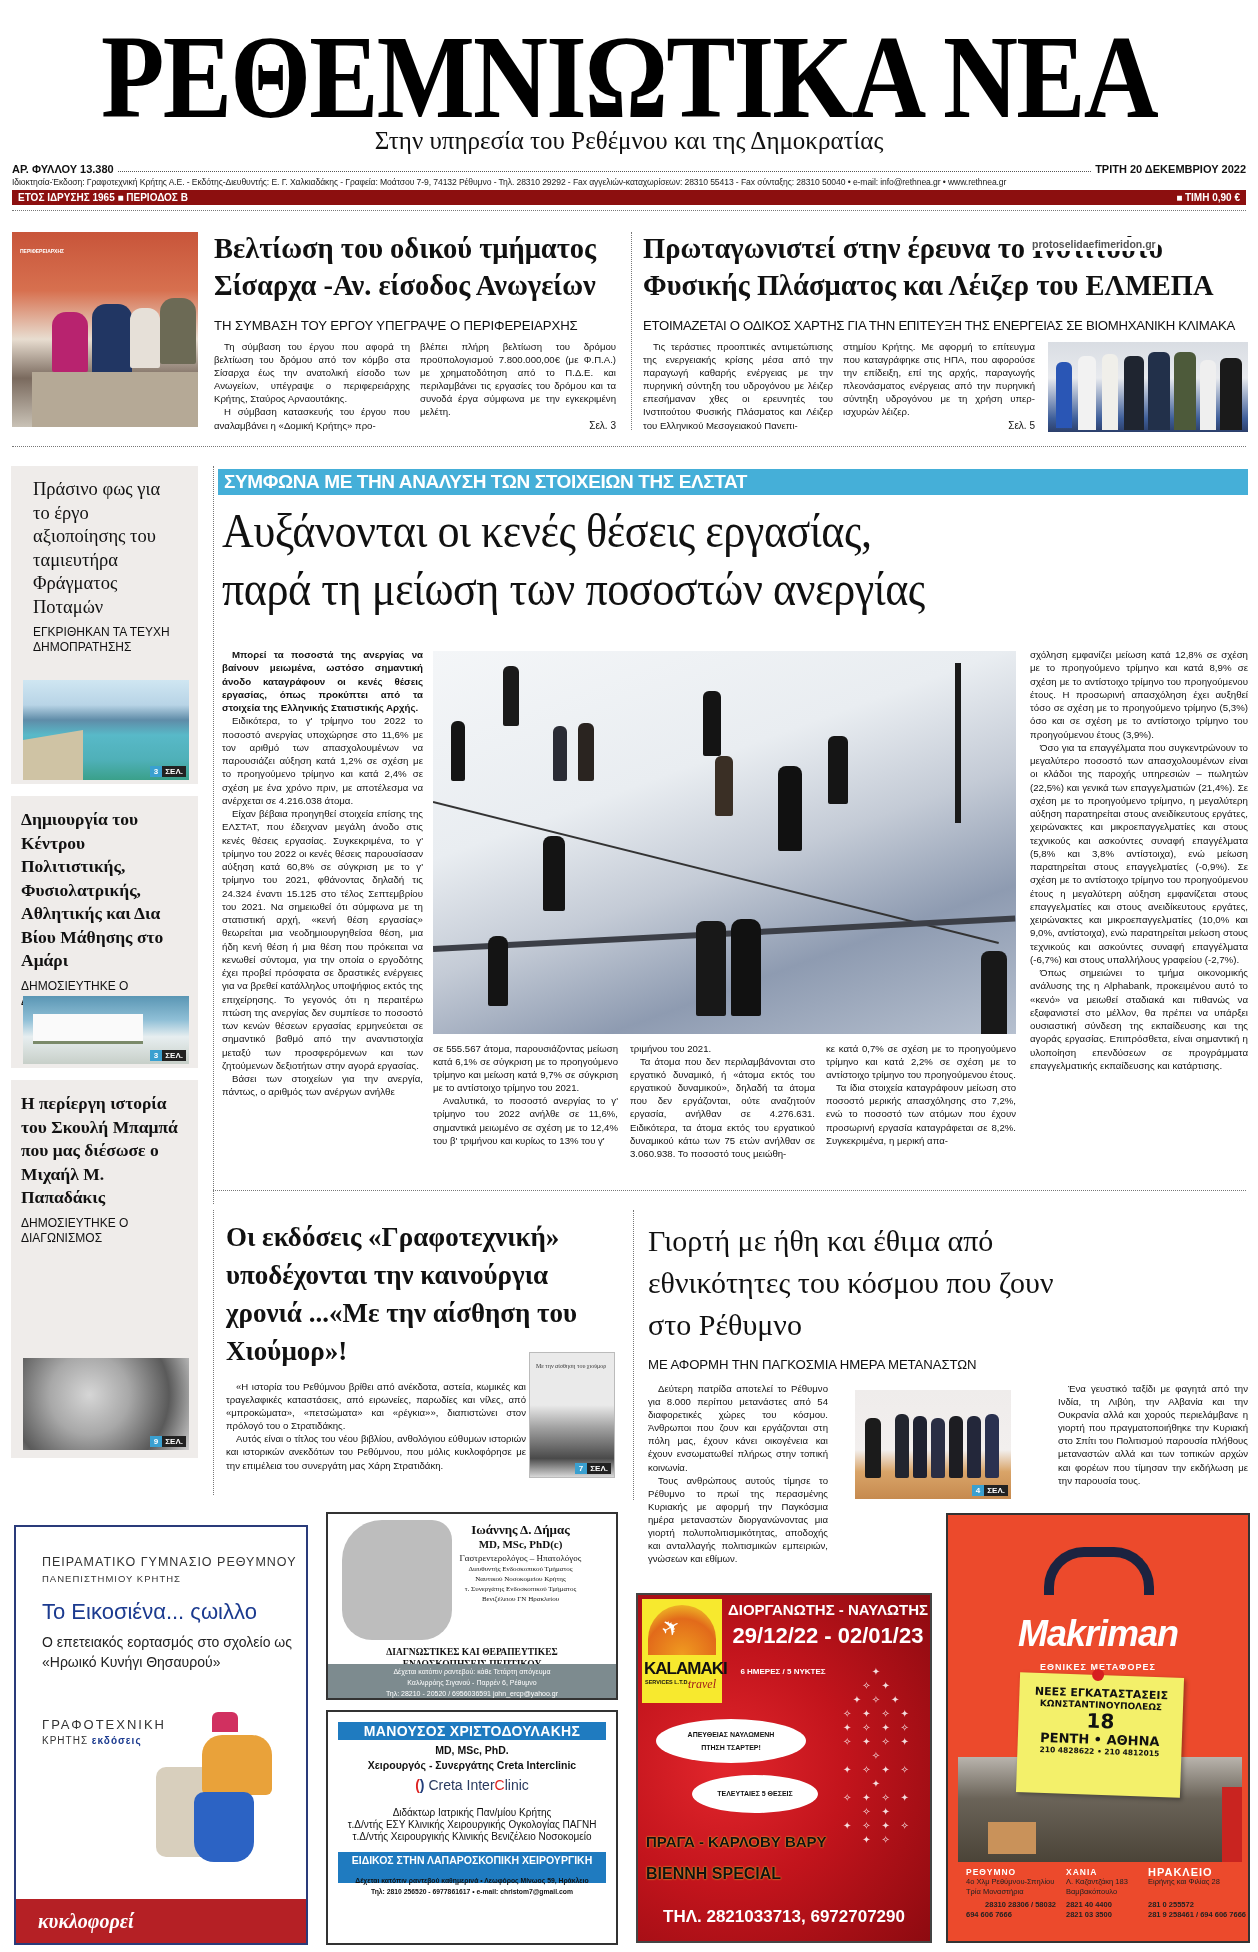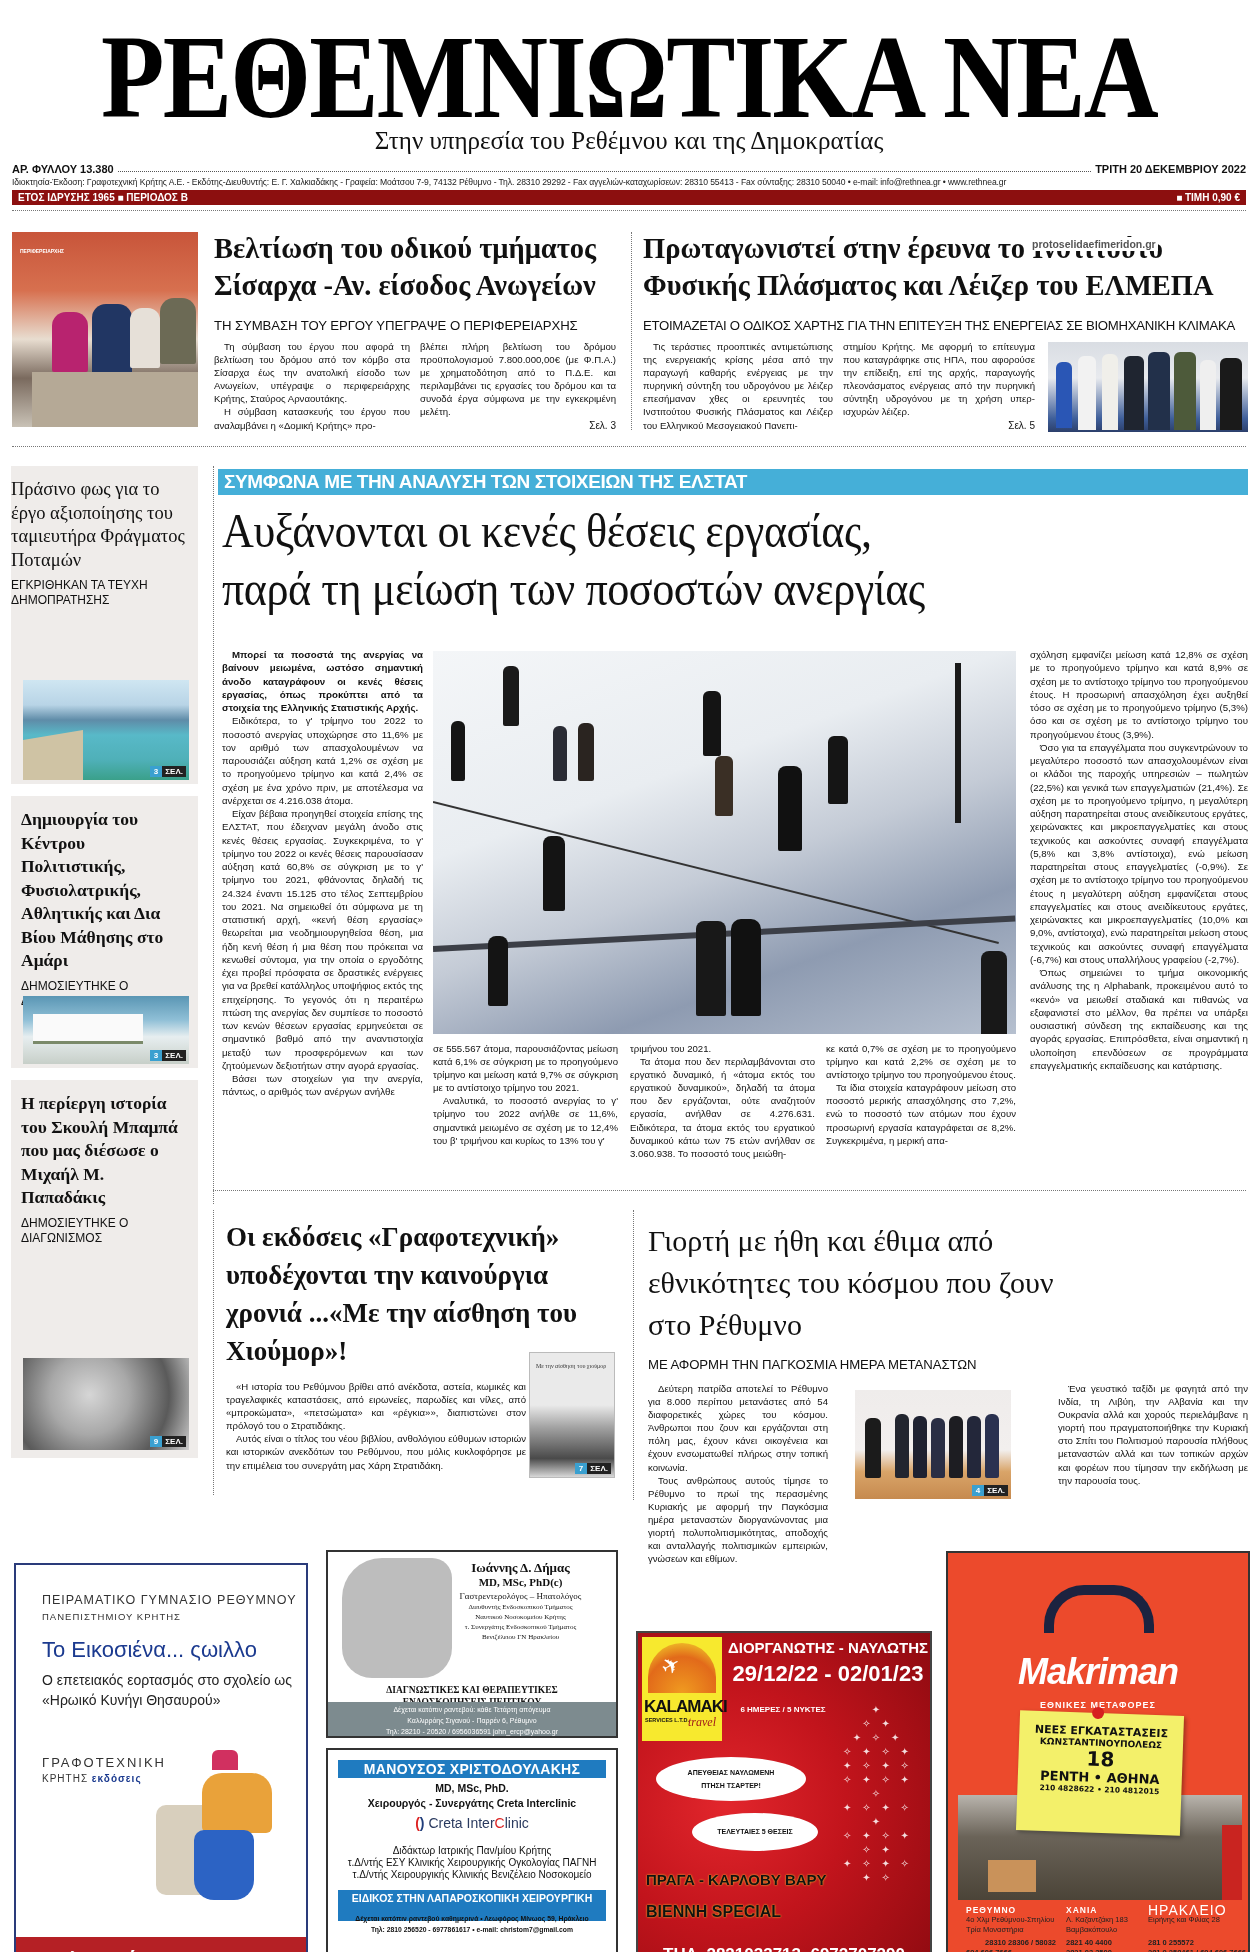--- a/index.html
+++ b/index.html
@@ -31,21 +31,21 @@
   .sel-badge .num { background: #3aa0d0; color: #fff; padding: 1px 4px; }
   .sel-badge .lbl { background: #222; color: #fff; padding: 1px 3px; }
   .white-strip { position: absolute; left: 11px; width: 95px; height: 4px; background: #fff; }
 
   
   #main-kicker { left: 218px; top: 469px; width: 1030px; height: 26px; background: #45afd8; color: #fff; font-weight: bold; font-size: 19px; line-height: 26px; padding-left: 6px; letter-spacing: -0.4px; }
   #main-headline { left: 222px; top: 502px; width: 1030px; font-family: "Liberation Serif", serif; font-size: 49px; line-height: 58px; color: #111; transform: scaleX(0.9); transform-origin: left; letter-spacing: -0.5px; white-space: nowrap; }
   .col { position: absolute; }
 
   
-  .ad { position: absolute; overflow: hidden; margin-top: 38px; }
+  .ad { position: absolute; overflow: hidden; }
 </style>
 </head>
 <body>
 
 <div class="abs" id="masthead-title">ΡΕΘΕΜΝΙΩΤΙΚΑ ΝΕΑ</div>
 <div class="abs" id="masthead-subtitle">Στην υπηρεσία του Ρεθέμνου και της Δημοκρατίας</div>
 <div class="abs" id="issue-row">
   <span>ΑΡ. ΦΥΛΛΟΥ 13.380</span>
   <span class="dots"></span>
   <span>ΤΡΙΤΗ 20 ΔΕΚΕΜΒΡΙΟΥ 2022</span>
@@ -92,21 +92,21 @@
   <div style="position:absolute; left:30px; top:14px; width:18px; height:74px; background:#f2f2f2; border-radius:6px 6px 0 0;"></div>
   <div style="position:absolute; left:54px; top:12px; width:16px; height:76px; background:#f0efea; border-radius:6px 6px 0 0;"></div>
   <div style="position:absolute; left:76px; top:14px; width:20px; height:74px; background:#1f2530; border-radius:6px 6px 0 0;"></div>
   <div style="position:absolute; left:100px; top:10px; width:22px; height:78px; background:#22304a; border-radius:6px 6px 0 0;"></div>
   <div style="position:absolute; left:126px; top:10px; width:22px; height:78px; background:#4d5a3a; border-radius:6px 6px 0 0;"></div>
   <div style="position:absolute; left:152px; top:18px; width:16px; height:70px; background:#efefef; border-radius:6px 6px 0 0;"></div>
   <div style="position:absolute; left:172px; top:16px; width:22px; height:72px; background:#1a1a1a; border-radius:6px 6px 0 0;"></div>
 </div>
 <div class="abs rule-dotted" style="left:12px; right:12px; top:446px;"></div>
 
-<div class="side-box" style="top:466px; height:318px; padding:12px 0;">
+<div class="side-box" style="top:466px; height:318px; padding:12px 22px;">
   <div class="side-title">Πράσινο φως για το έργο αξιοποίησης του ταμιευτήρα Φράγματος Ποταμών</div>
   <div class="side-kicker">ΕΓΚΡΙΘΗΚΑΝ ΤΑ ΤΕΥΧΗ ΔΗΜΟΠΡΑΤΗΣΗΣ</div>
   <div style="position:absolute; left:12px; top:214px; width:166px; height:100px; background: linear-gradient(180deg,#cfe6f2 0%,#b8d4e6 25%,#5f8ca8 40%,#58b9c8 55%,#4fb0b8 80%,#3aa08a 100%);">
     <div style="position:absolute; left:0; bottom:0; width:60px; height:50px; background:#cfc3a4; clip-path:polygon(0 20%,100% 0,100% 100%,0 100%);"></div>
     <div class="sel-badge">
         <span class="num">3</span>
         <span class="lbl">ΣΕΛ.</span>
       </div>
   </div>
 </div>
@@ -326,18 +326,18 @@
     <div style="color:#222; font-weight:bold;">694 606 7666</div>
   </div>
   <div style="position:absolute; left:118px; top:352px; width:80px; color:#fff; font-size:7.5px; line-height:10px;">
     <div style="font-weight:bold; font-size:8.5px; letter-spacing:1px;">ΧΑΝΙΑ</div>
     <div style="color:#222;">Λ. Καζαντζάκη 183</div>
     <div style="color:#222;">Βαμβακόπουλο</div>
     <div style="color:#222; font-weight:bold; margin-top:3px;">2821 40 4400</div>
     <div style="color:#222; font-weight:bold;">2821 03 3500</div>
   </div>
   <div style="position:absolute; left:200px; top:352px; width:98px; color:#fff; font-size:7.5px; line-height:10px;">
-    <div style="font-weight:normal; font-size:14px; letter-spacing:1px;">ΗΡΑΚΛΕΙΟ</div>
+    <div style="font-weight:bold; font-size:11px; letter-spacing:1px;">ΗΡΑΚΛΕΙΟ</div>
     <div style="color:#222;">Ειρήνης και Φιλίας 28</div>
     <div style="color:#222; font-weight:bold; margin-top:13px;">281 0 255572</div>
     <div style="color:#222; font-weight:bold;">281 9 258461 / 694 606 7666</div>
   </div>
 </div>
 
 </body></html>

